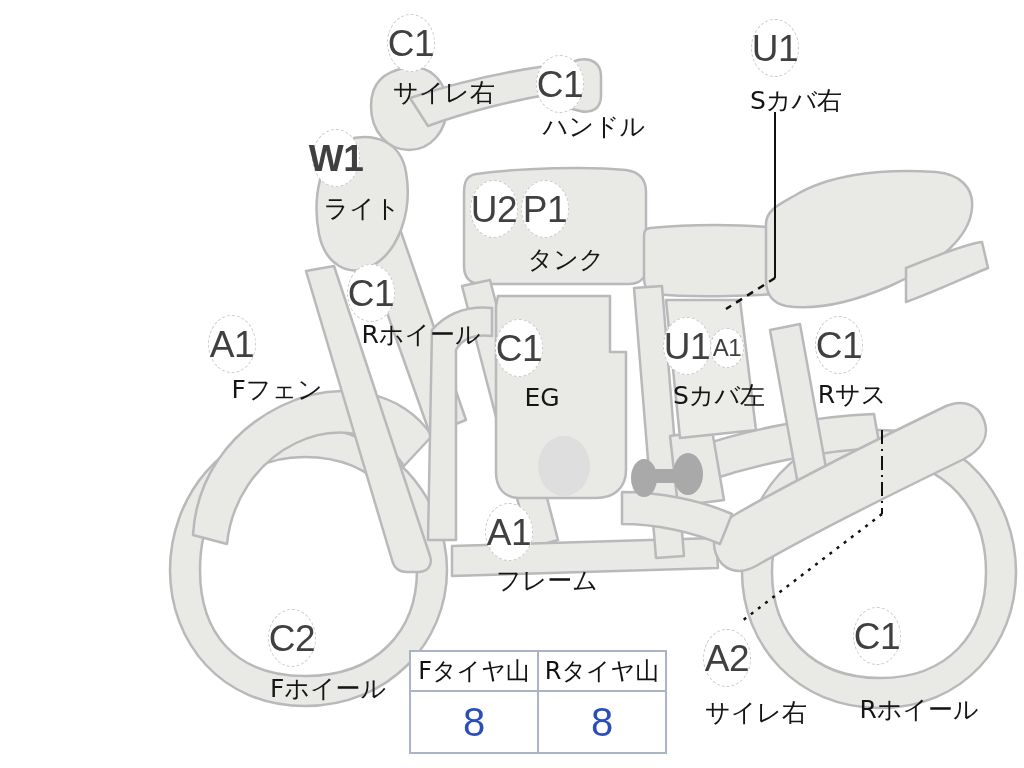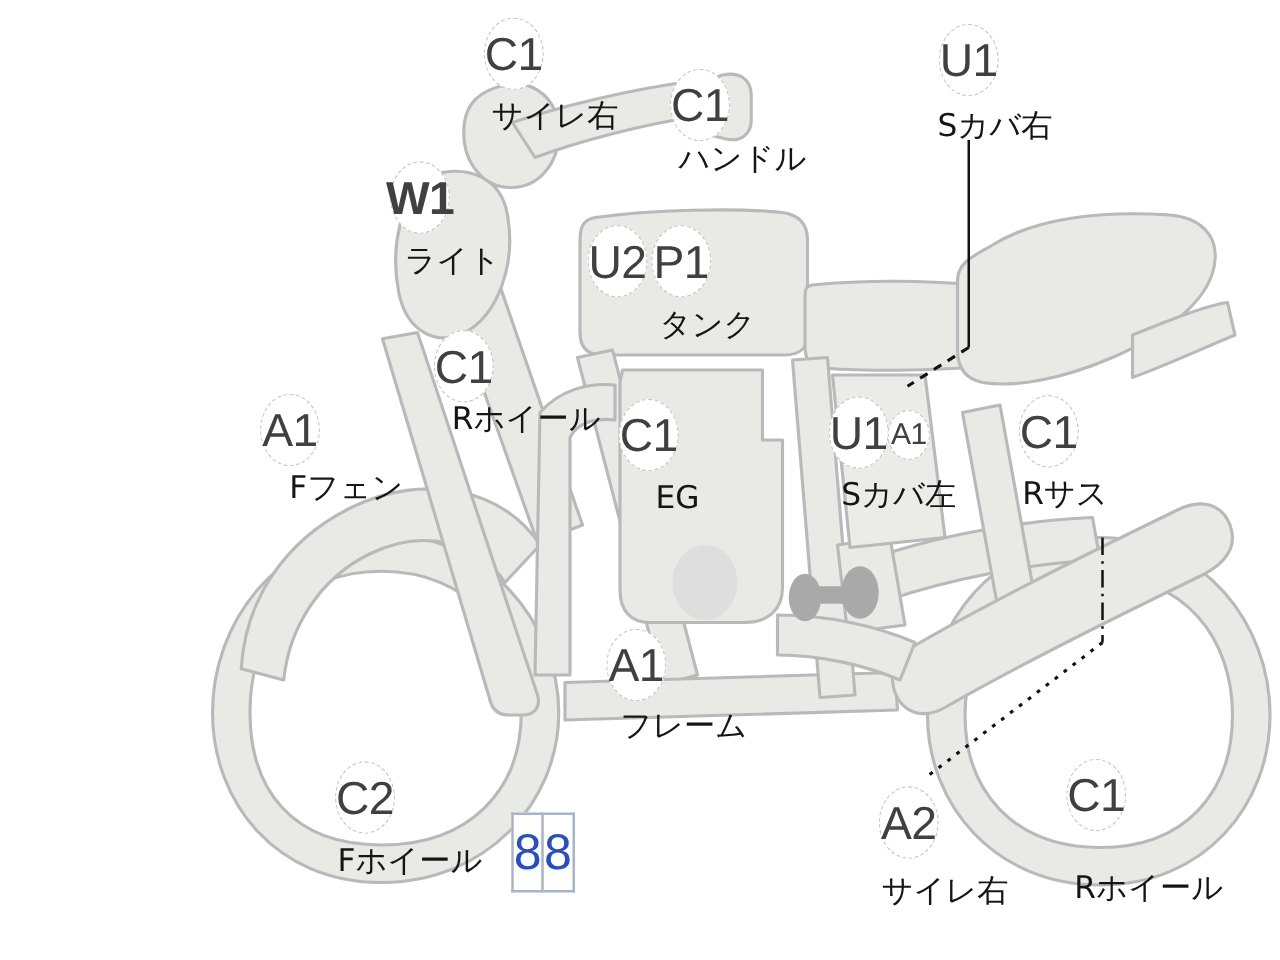--- a/index.html
+++ b/index.html
@@ -266,20 +266,24 @@
 
     <div class="annot">
       <div class="badge size-n" style="left:877px; top:636px;">C1</div>
       <div class="caption" style="left:919px; top:697px;">Rホイール</div>
     </div>
 
   </div>
 
   <table id="tire-table">
     <tbody>
+        <tr>
+      <th>Fタイヤ山</th>
+      <th>Rタイヤ山</th>
+    </tr>
     <tr>
       <td>8</td>
       <td>8</td>
     </tr>
   </tbody>
     </table>
 
 </div>
 
 </body></html>

